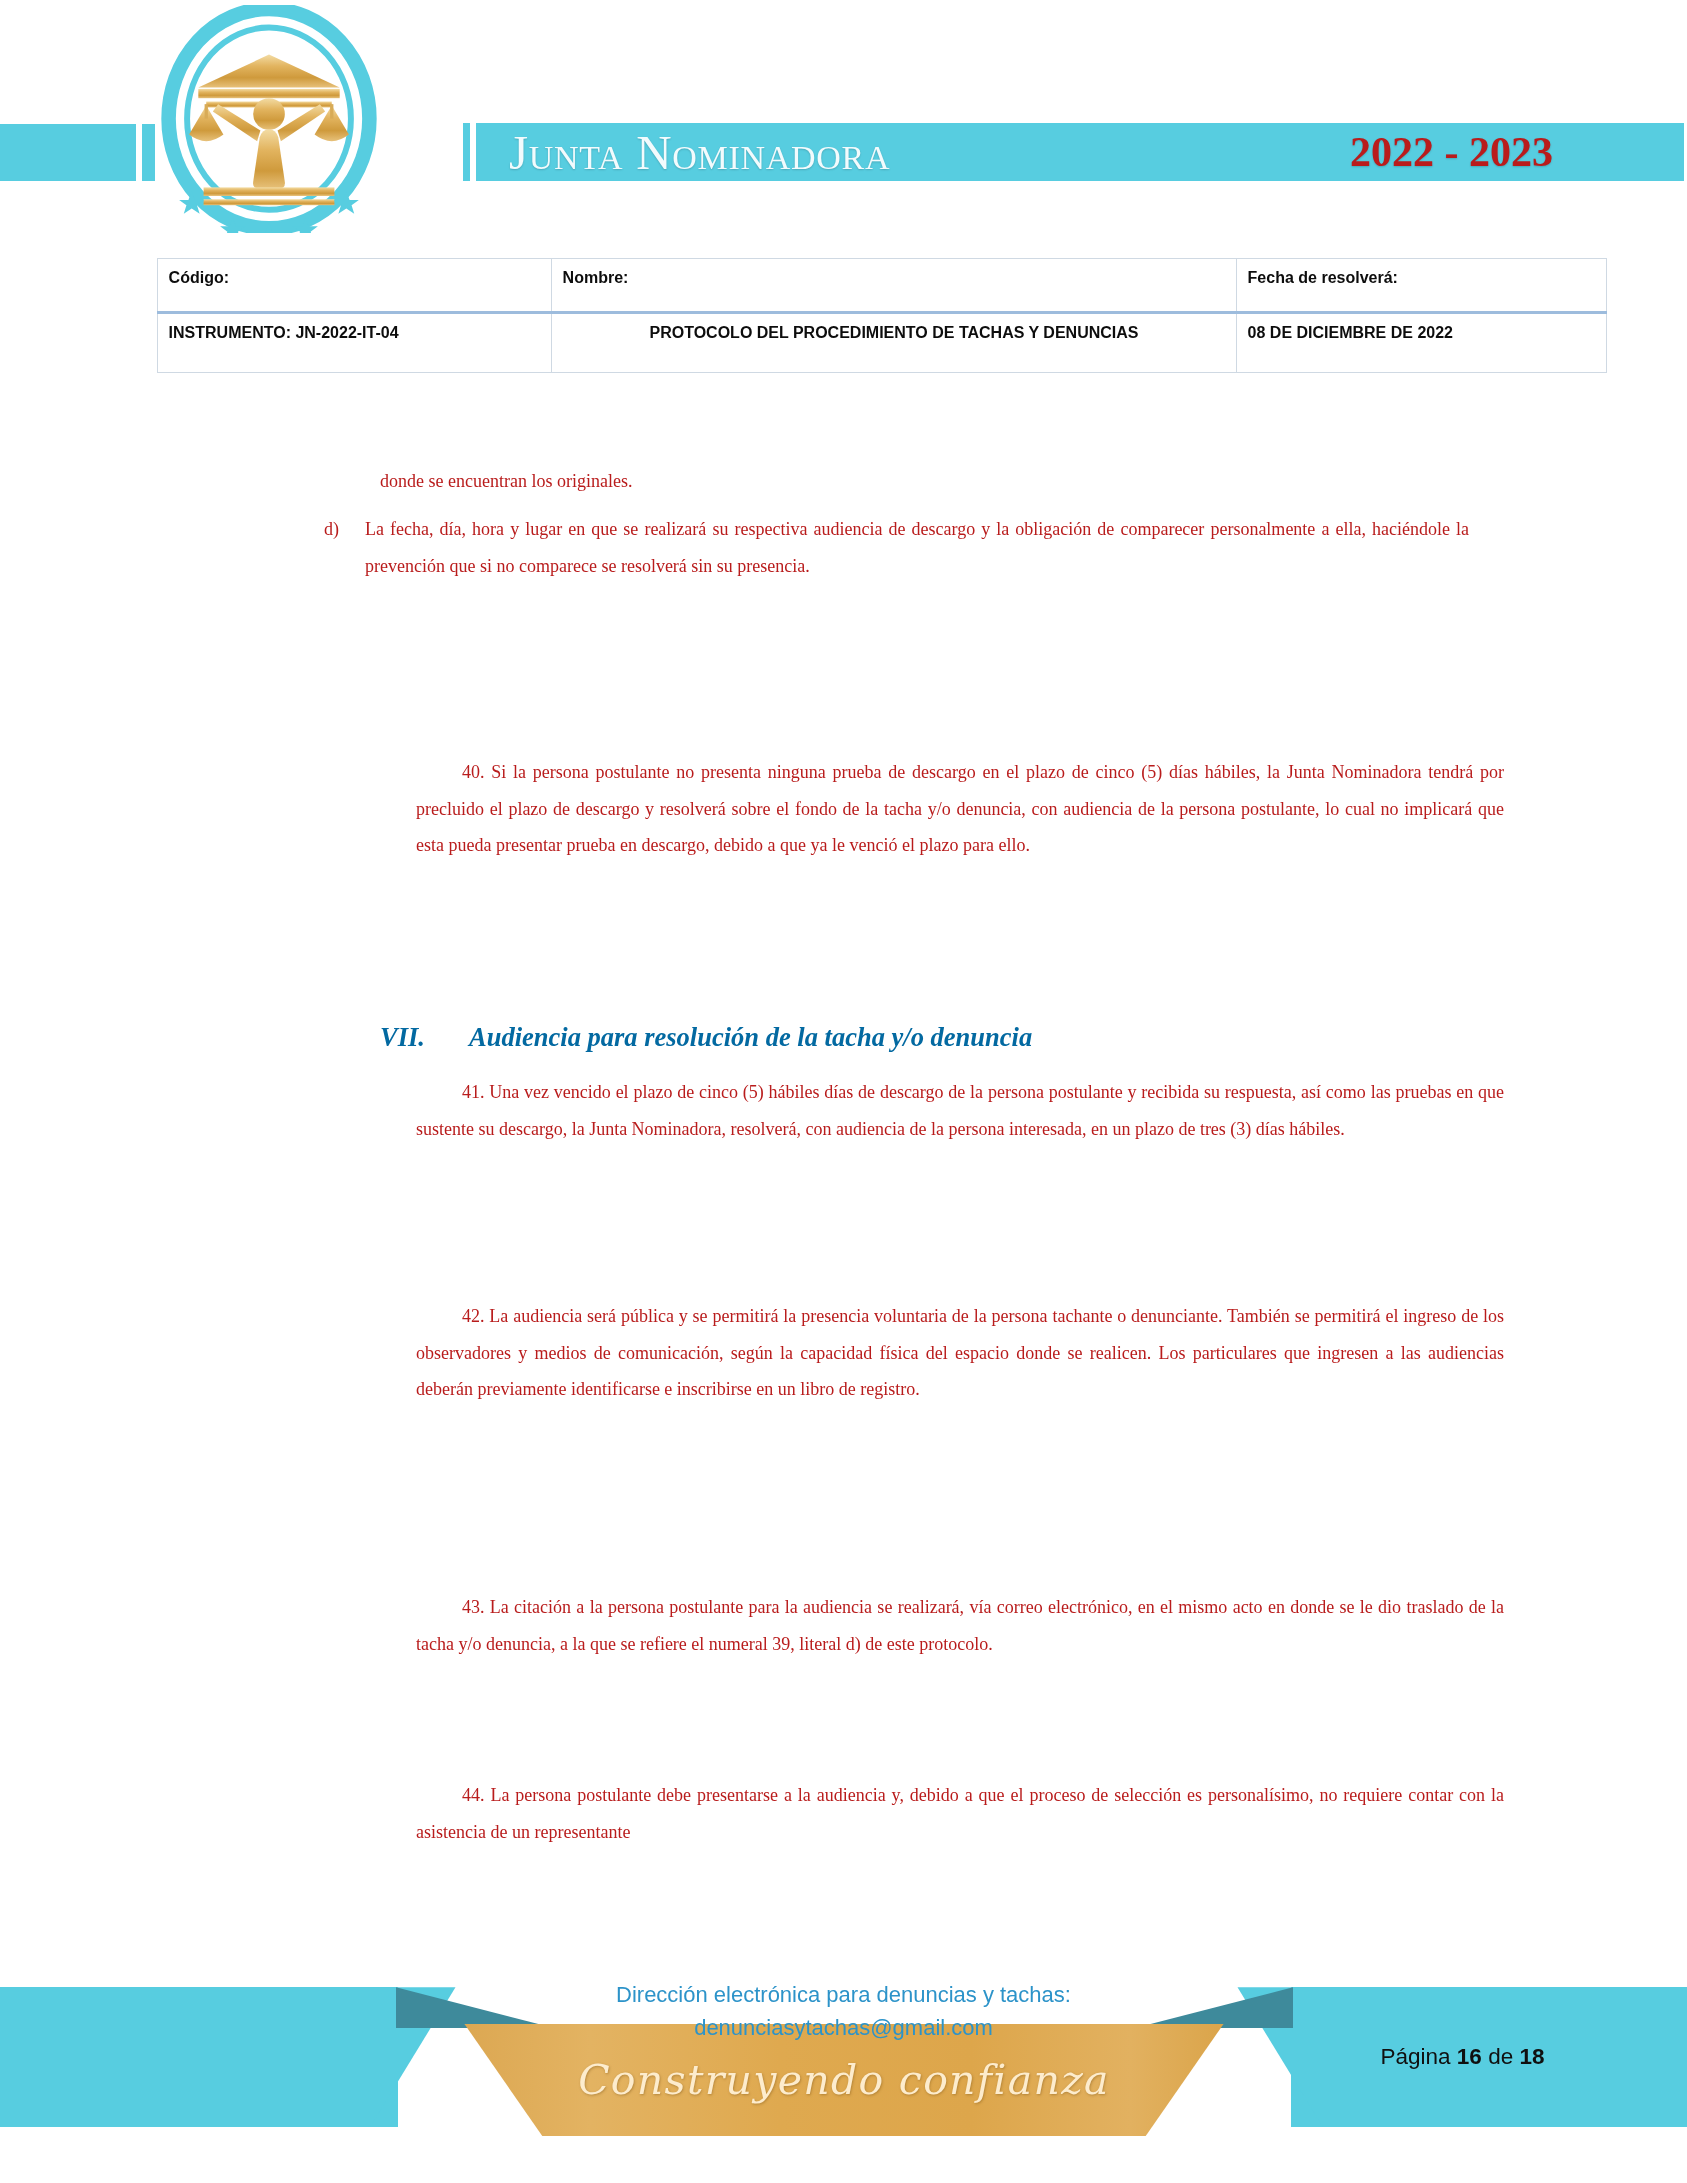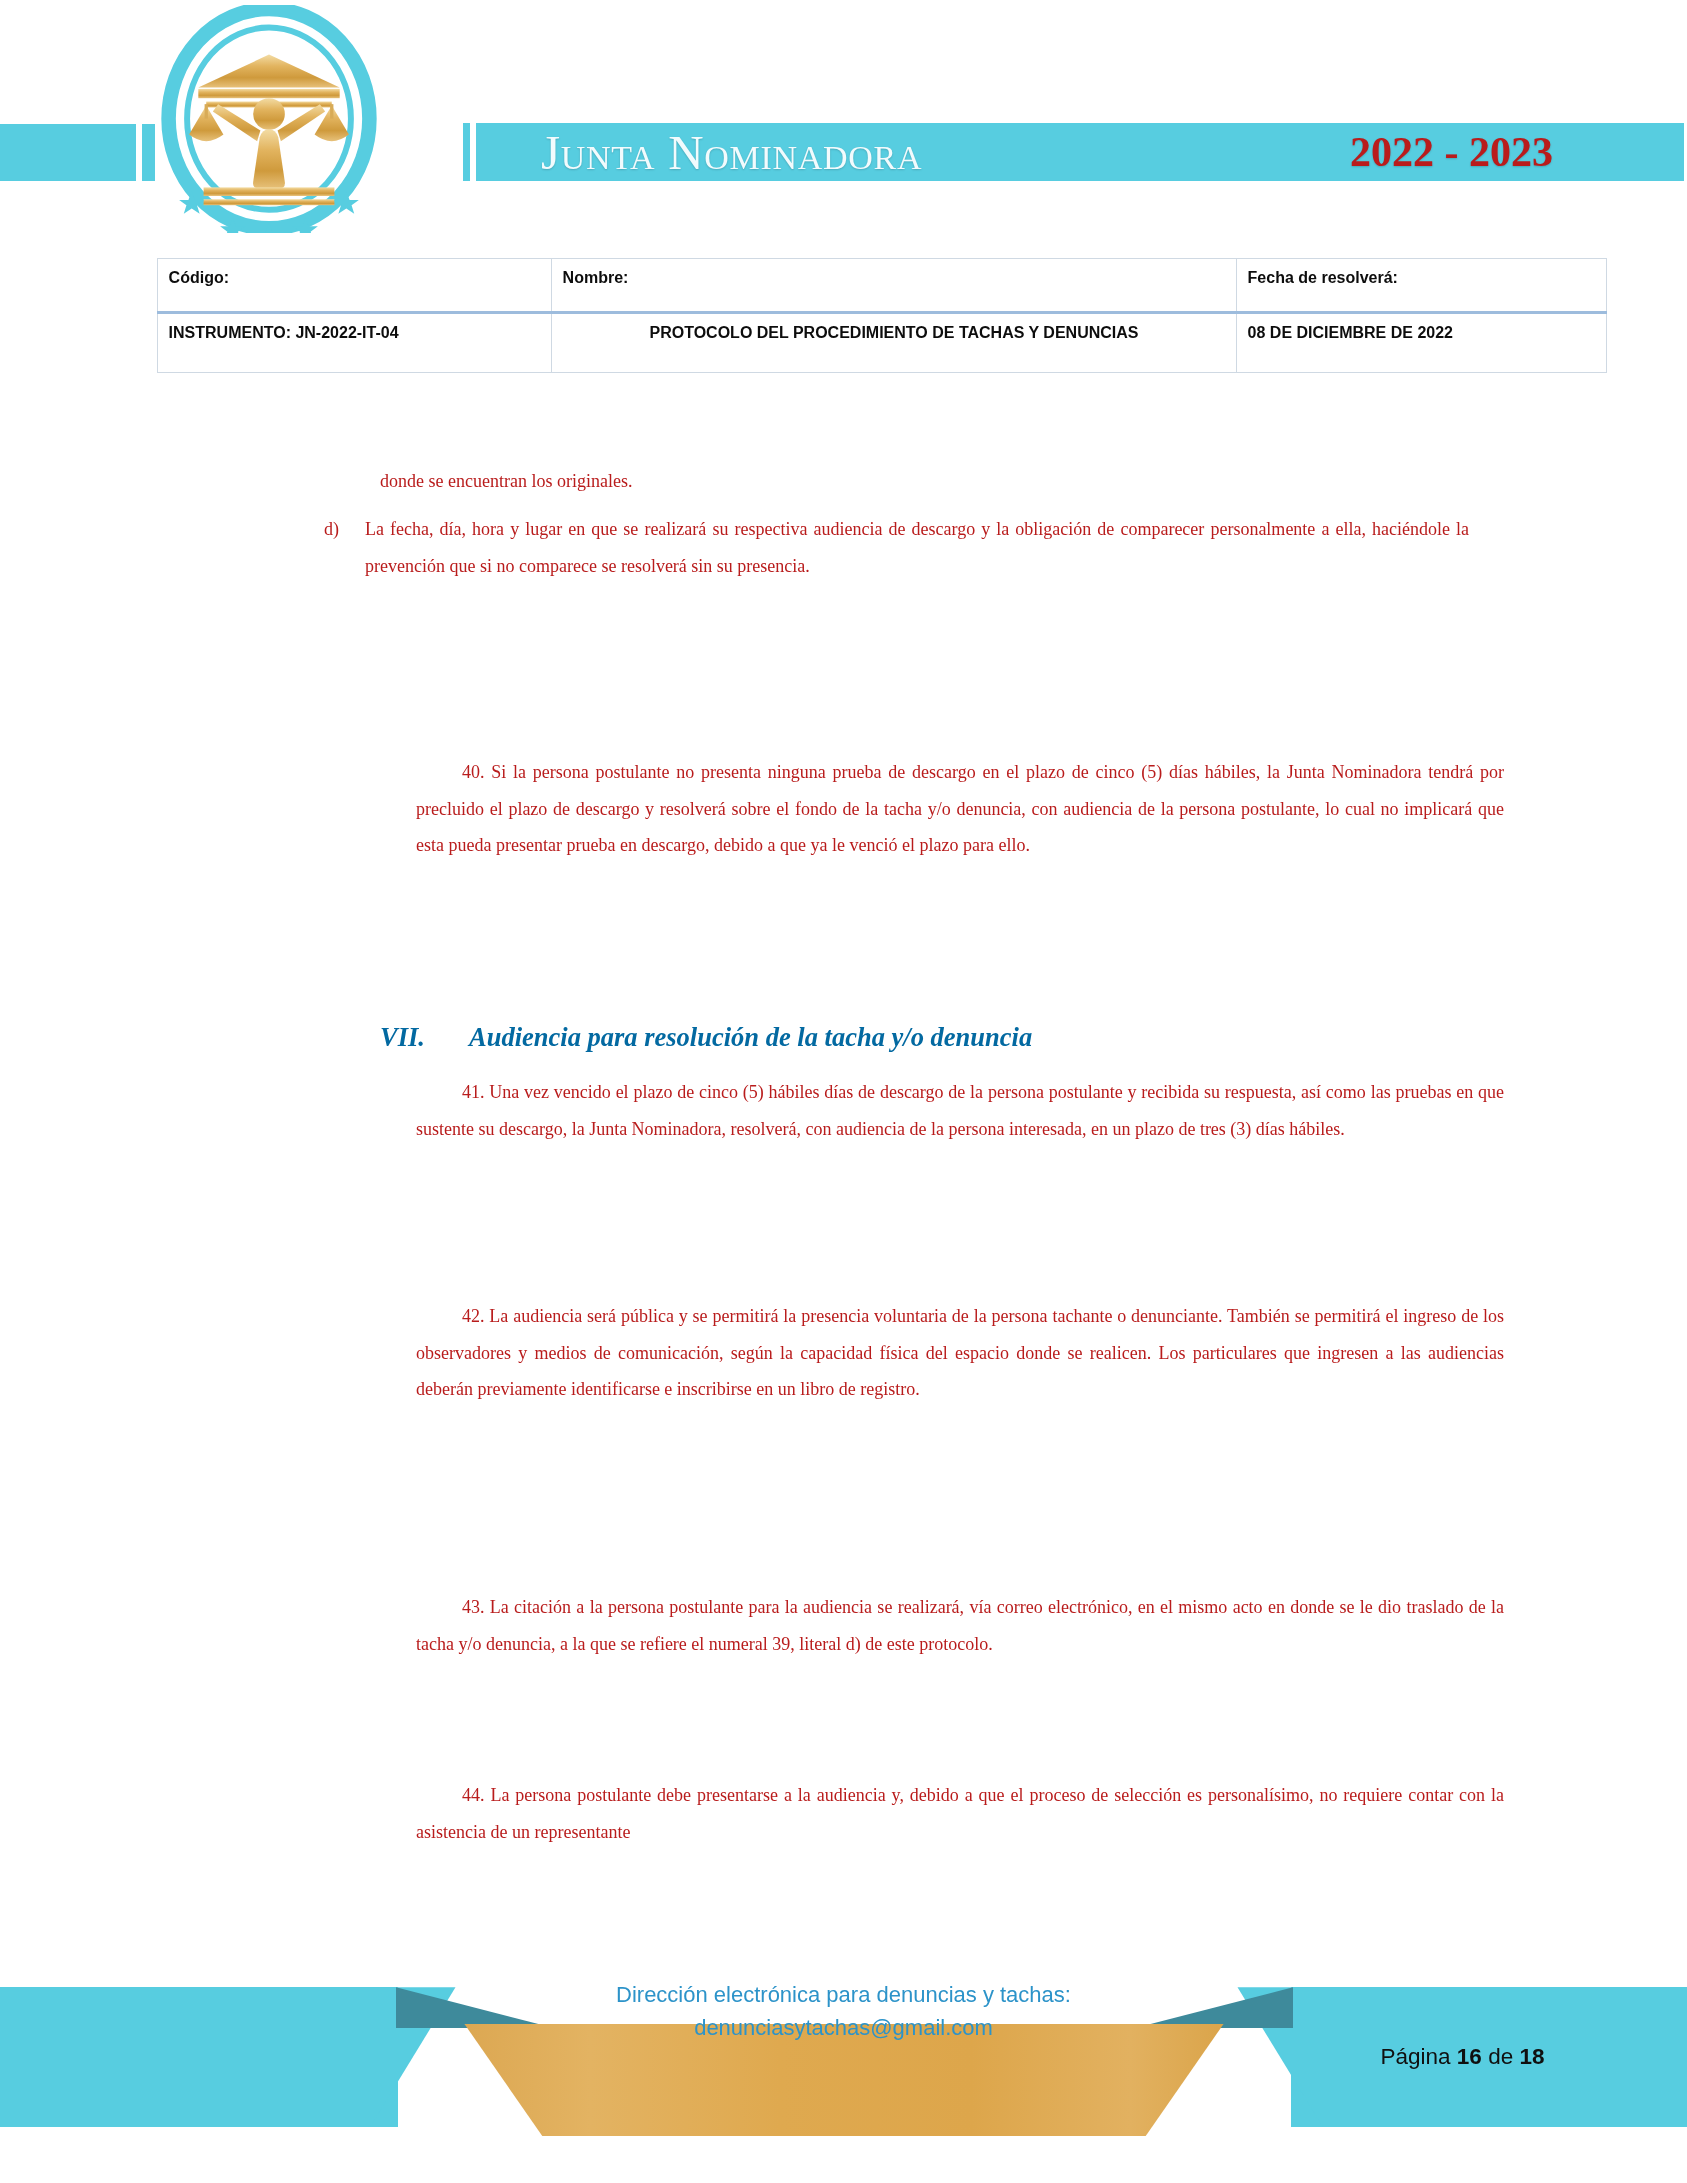--- a/index.html
+++ b/index.html
@@ -29,21 +29,20 @@
   }
   .hdr-title {
     position: absolute; left: 509px; top: 120px; width: 794px; height: 64px;
     display: flex; align-items: center;
     font-family: "Liberation Serif", serif;
     font-size: 49px; font-weight: 400; letter-spacing: 0.7px;
     color: #f2fbfd;
     font-variant: small-caps;
     text-shadow: 0 1.3px 2px rgba(0,0,0,.18);
     white-space: nowrap;
-    margin-left: 32px;
   }
   .hdr-years {
     position: absolute; left: 1350px; top: 120px; width: 284px; height: 64px;
     display: flex; align-items: center; justify-content: flex-start;
     font-family: "Liberation Serif", serif;
     font-size: 42px; font-weight: 700; color: #b91c1c;
     text-shadow: 0 1.3px 2px rgba(0,0,0,.18);
     white-space: nowrap;
   }
   .logo {
@@ -268,20 +267,21 @@
   </div>
 
   <div class="footer">
     <div class="f-cyan-left"></div>
     <div class="f-cyan-left-slope"></div>
     <div class="f-cyan-right"></div>
     <div class="f-cyan-right-slope"></div>
     <div class="f-shadow-left"></div>
     <div class="f-shadow-right"></div>
     <div class="f-gold"></div>
+    <div class="f-slogan">Construyendo confianza</div>
 
     <div class="f-email">
       <div>Dirección electrónica para denuncias y tachas:</div>
       <div>denunciasytachas@gmail.com</div>
     </div>
 
     <div class="f-page">
       <span>Página</span>
       <b>16</b>
       <span>de</span>

